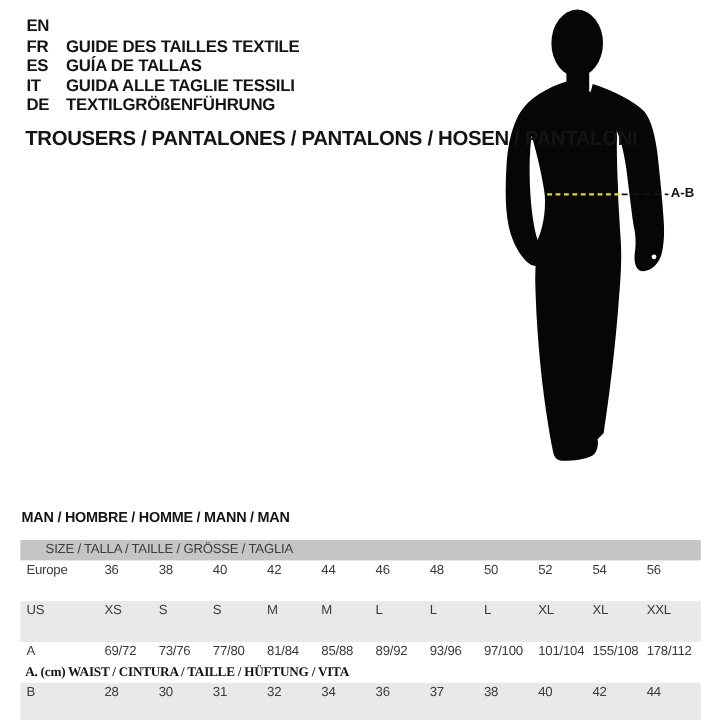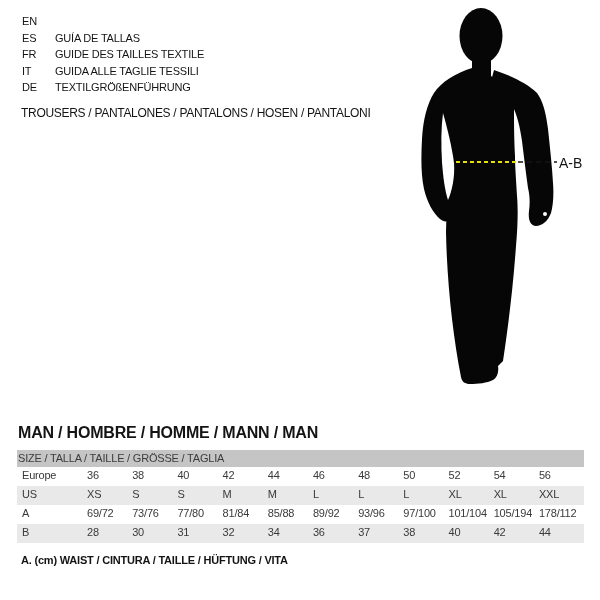--- a/index.html
+++ b/index.html
@@ -2,32 +2,32 @@
 <html><head>
 <meta charset="utf-8">
 <style>
   html,body { margin:0; padding:0; background:#ffffff; }
   .page {
     position:relative; width:600px; height:600px; background:#ffffff;
     font-family:"Liberation Sans", sans-serif; color:#141414; overflow:hidden;
   }
   .figure { position:absolute; left:0; top:0; width:600px; height:430px; }
   .lang-list { position:absolute; left:22px; top:13px; }
-  .lang-row { display:flex; height:16.5px; line-height:16.5px; font-weight:normal; font-size:11px; letter-spacing:-0.2px; }
+  .lang-row { display:flex; height:16.5px; line-height:16.5px; font-weight:bold; font-size:14px; letter-spacing:-0.2px; }
   .lang-code { width:33px; }
-  .category-title { position:absolute; left:21px; top:106px; font-weight:normal; font-size:12px; letter-spacing:-0.3px; white-space:nowrap; }
-  .ab-label { position:absolute; left:559px; top:155px; font-weight:normal; font-size:14px; }
-  .section-title { position:absolute; left:18px; top:424px; font-weight:bold; font-size:16px; letter-spacing:-0.2px; }
+  .category-title { position:absolute; left:21px; top:106px; font-weight:bold; font-size:17px; letter-spacing:-0.3px; white-space:nowrap; }
+  .ab-label { position:absolute; left:559px; top:155px; font-weight:bold; font-size:11px; }
+  .section-title { position:absolute; left:18px; top:424px; font-weight:bold; font-size:12px; letter-spacing:-0.2px; }
   .size-table { position:absolute; left:17px; top:450px; width:567px; font-size:11px; color:#3a3a3a; letter-spacing:-0.2px; }
-  .table-header { height:17px; line-height:17px; background:#c5c5c5; padding-left:1px; color:#3c3c3c; }
-  .table-row { display:flex; height:19px; line-height:16.5px; }
+  .table-header { height:17px; line-height:17px; background:#c5c5c5; padding-left:21px; color:#3c3c3c; }
+  .table-row { display:flex; height:34px; line-height:16.5px; }
   .table-row.alt { background:#e9e9e9; }
   .row-label { width:70px; padding-left:5px; box-sizing:border-box; }
   .cell { flex:1; text-align:left; white-space:nowrap; }
-  .notes { position:absolute; left:21px; top:551px; font-weight:bold; font-size:11px; line-height:19.5px; letter-spacing:-0.2px; }
+  .notes { position:absolute; left:21px; top:551px; font-weight:bold; font-size:11px; line-height:19.5px; letter-spacing:-0.2px;font-family:Liberation Serif, serif; }
   .sil { fill:#060606; }
   .gap { fill:#ffffff; }
   .waist-yellow { stroke:#e8e100; stroke-width:2; stroke-dasharray:4 3; }
   .waist-black { stroke:#161616; stroke-width:1.5; stroke-dasharray:5 4; }
 </style>
 </head>
 <body>
 
 <div class="page">
 
@@ -76,26 +76,26 @@
     <line class="waist-black" x1="518" y1="162" x2="557" y2="162"></line>
   </svg>
 
   <div class="ab-label">A-B</div>
 
   <div class="lang-list">
     <div class="lang-row">
       <span class="lang-code">EN</span>
     </div>
     <div class="lang-row">
+      <span class="lang-code">FR</span>
+      <span class="lang-label">GUIDE DES TAILLES TEXTILE</span>
+    </div>
+    <div class="lang-row">
       <span class="lang-code">ES</span>
       <span class="lang-label">GUÍA DE TALLAS</span>
-    </div>
-    <div class="lang-row">
-      <span class="lang-code">FR</span>
-      <span class="lang-label">GUIDE DES TAILLES TEXTILE</span>
     </div>
     <div class="lang-row">
       <span class="lang-code">IT</span>
       <span class="lang-label">GUIDA ALLE TAGLIE TESSILI</span>
     </div>
     <div class="lang-row">
       <span class="lang-code">DE</span>
       <span class="lang-label">TEXTILGRÖßENFÜHRUNG</span>
     </div>
   </div>
@@ -141,21 +141,21 @@
       <span class="row-label">A</span>
       <span class="cell">69/72</span>
       <span class="cell">73/76</span>
       <span class="cell">77/80</span>
       <span class="cell">81/84</span>
       <span class="cell">85/88</span>
       <span class="cell">89/92</span>
       <span class="cell">93/96</span>
       <span class="cell">97/100</span>
       <span class="cell">101/104</span>
-      <span class="cell">105/194</span>
+      <span class="cell">155/108</span>
       <span class="cell">178/112</span>
     </div>
 
     <div class="table-row alt">
       <span class="row-label">B</span>
       <span class="cell">28</span>
       <span class="cell">30</span>
       <span class="cell">31</span>
       <span class="cell">32</span>
       <span class="cell">34</span>

